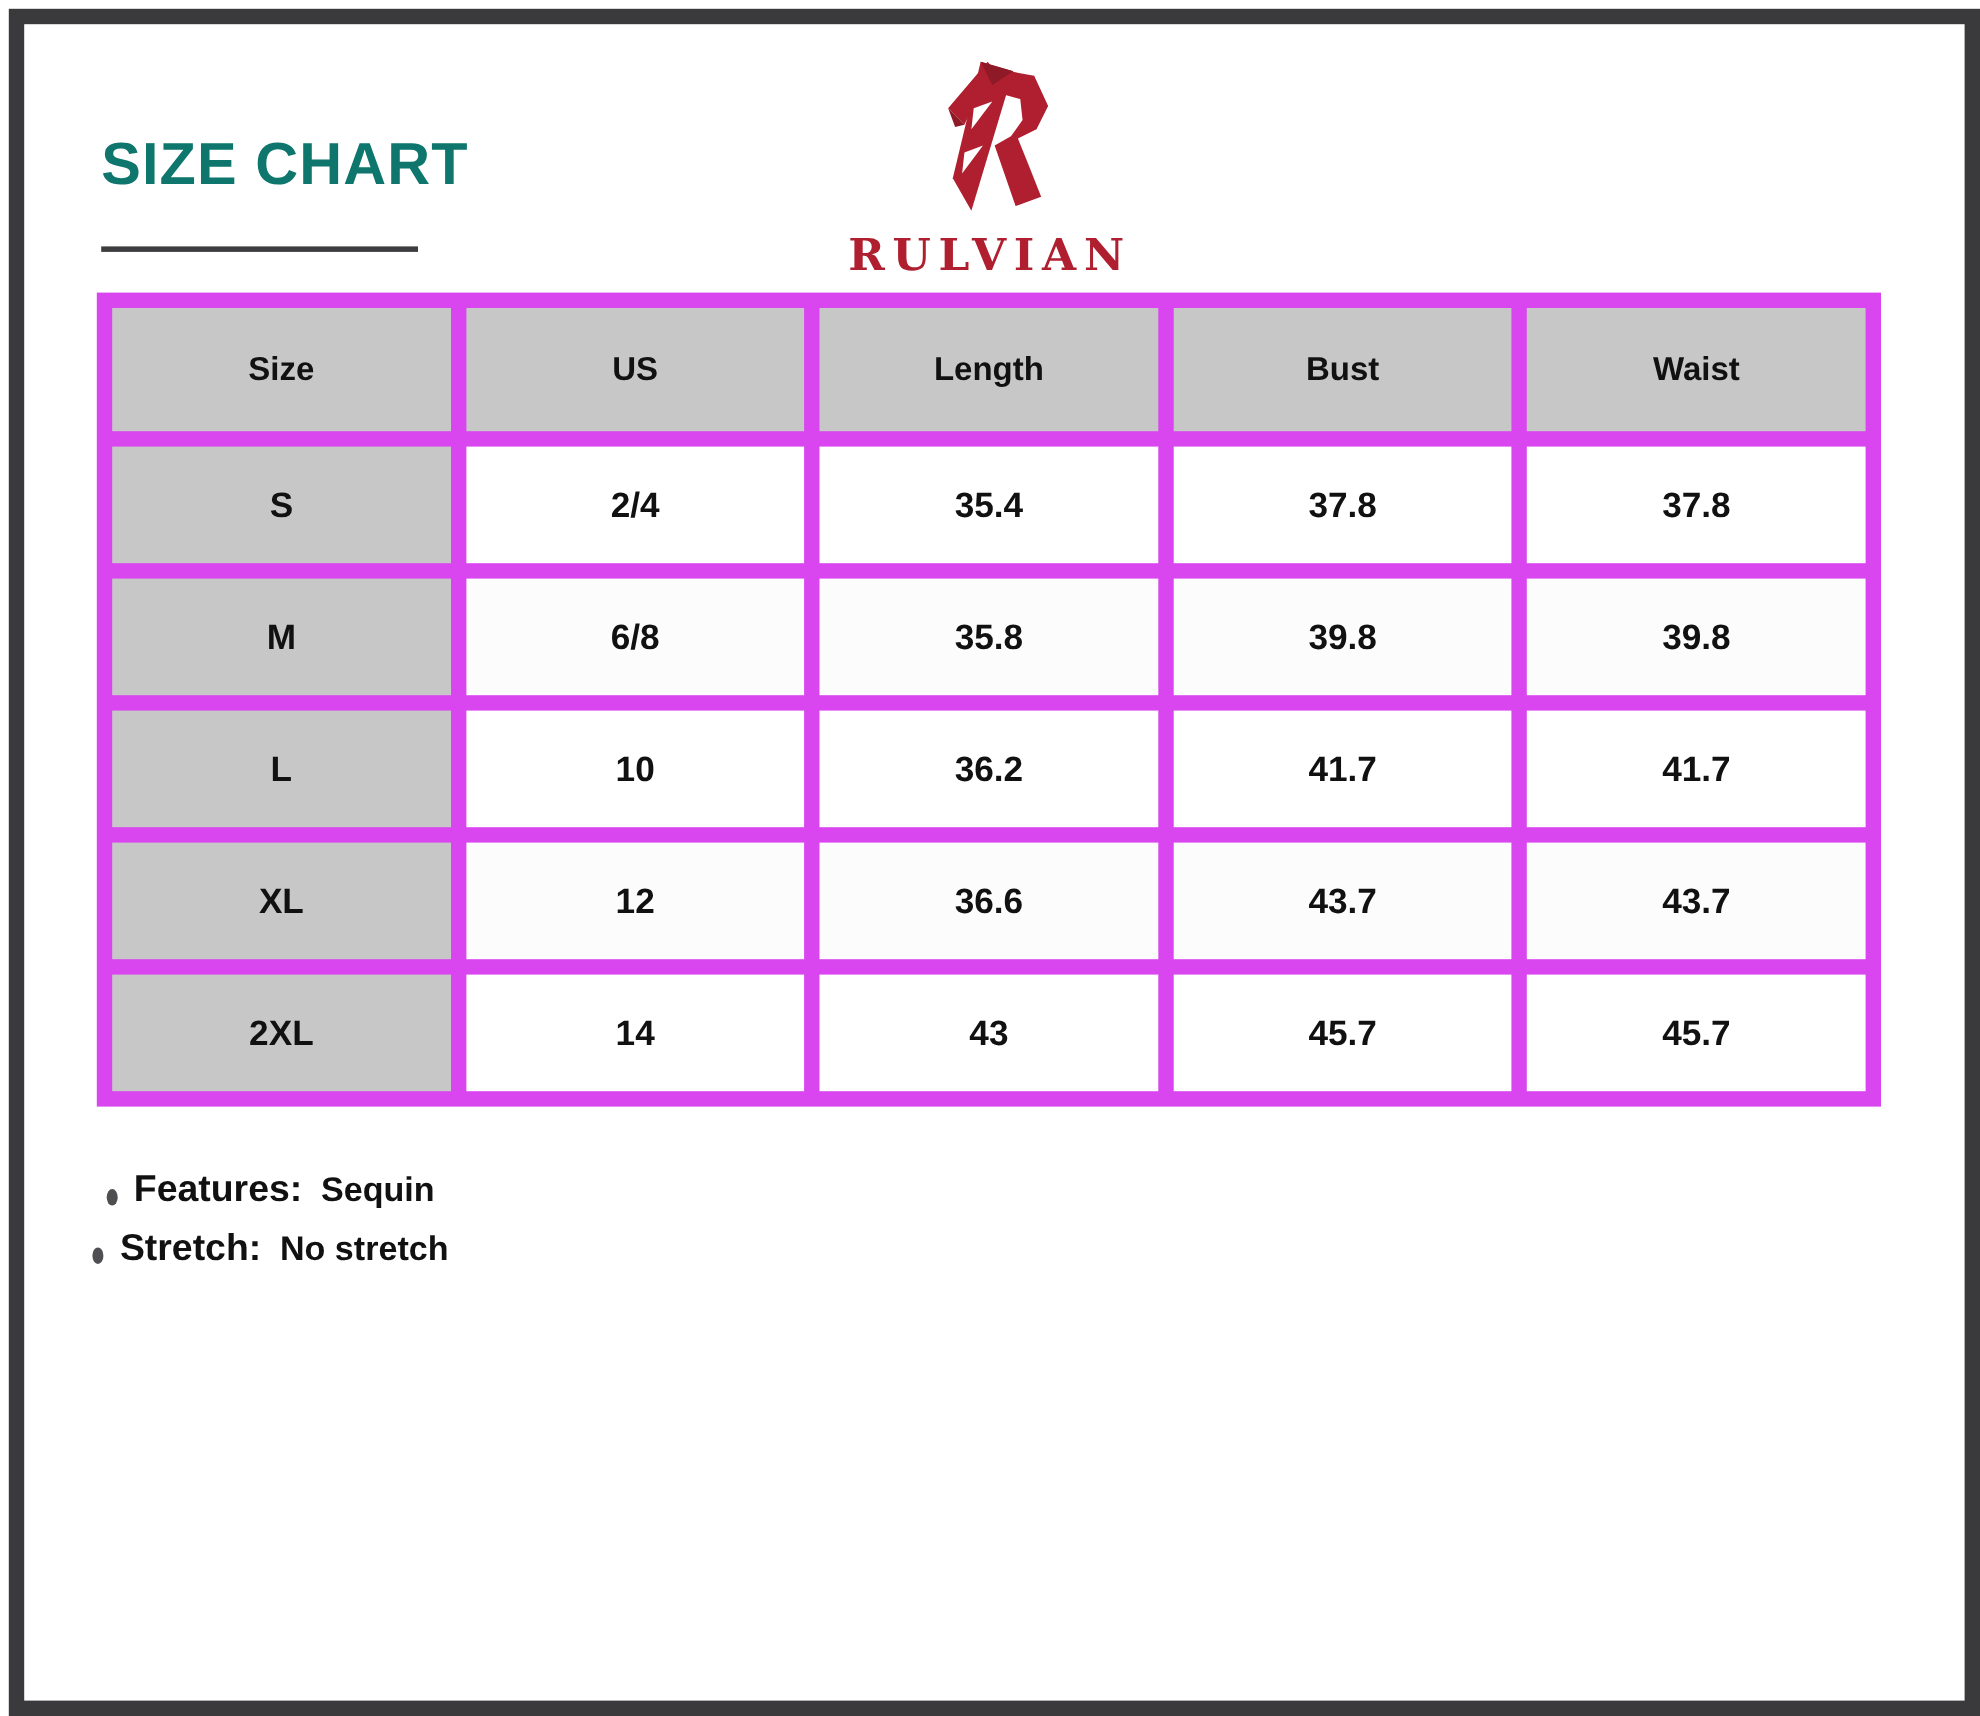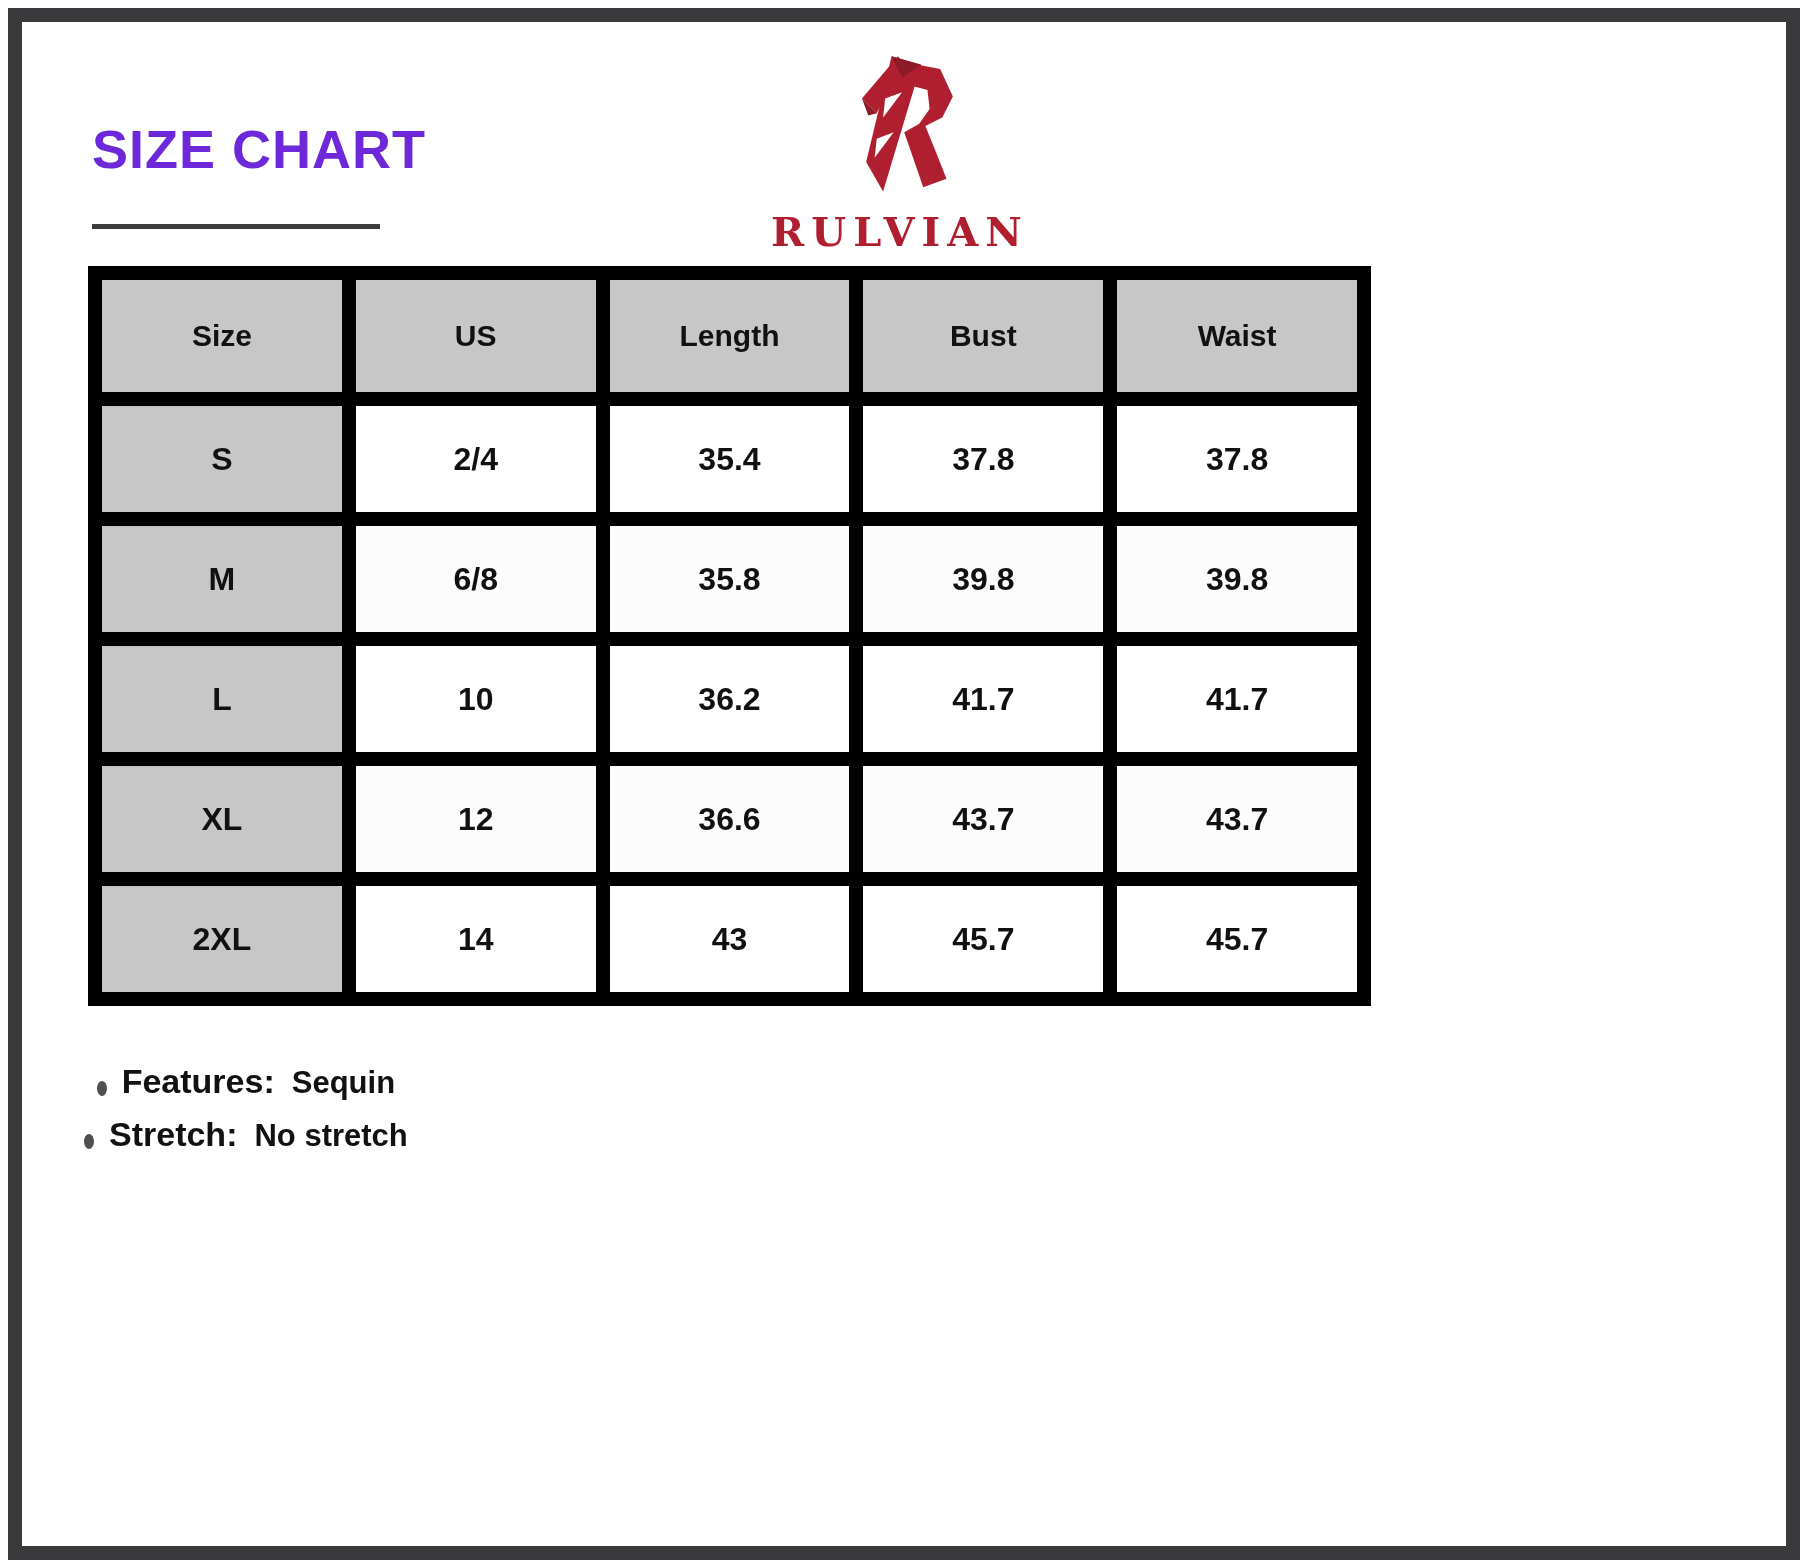--- a/index.html
+++ b/index.html
@@ -30,21 +30,21 @@
   .title-block {
     position: absolute;
     left: 92px;
     top: 122px;
   }
   .page-title {
     margin: 0;
     font-size: 54px;
     line-height: 1.0;
     font-weight: bold;
-    color: #6d28d9;
+    color: #0f766e;
     letter-spacing: 1px;
   }
   .title-underline {
     width: 288px;
     height: 5px;
     background: #3d3d3f;
     margin-top: 48px;
   }
 
   
@@ -64,24 +64,24 @@
     font-size: 40px;
     letter-spacing: 7px;
     color: #b01f2f;
   }
 
   
   .size-table {
     position: absolute;
     left: 88px;
     top: 266px;
-    width: 1283px;
+    width: 1622px;
     border-collapse: separate;
     border-spacing: 14px;
-    background: #000000;
+    background: #d946ef;
     table-layout: fixed;
   }
   .size-table th, .size-table td {
     text-align: center;
     vertical-align: middle;
     color: #111111;
     font-weight: bold;
   }
   .size-table thead th {
     background: #c7c7c7;

